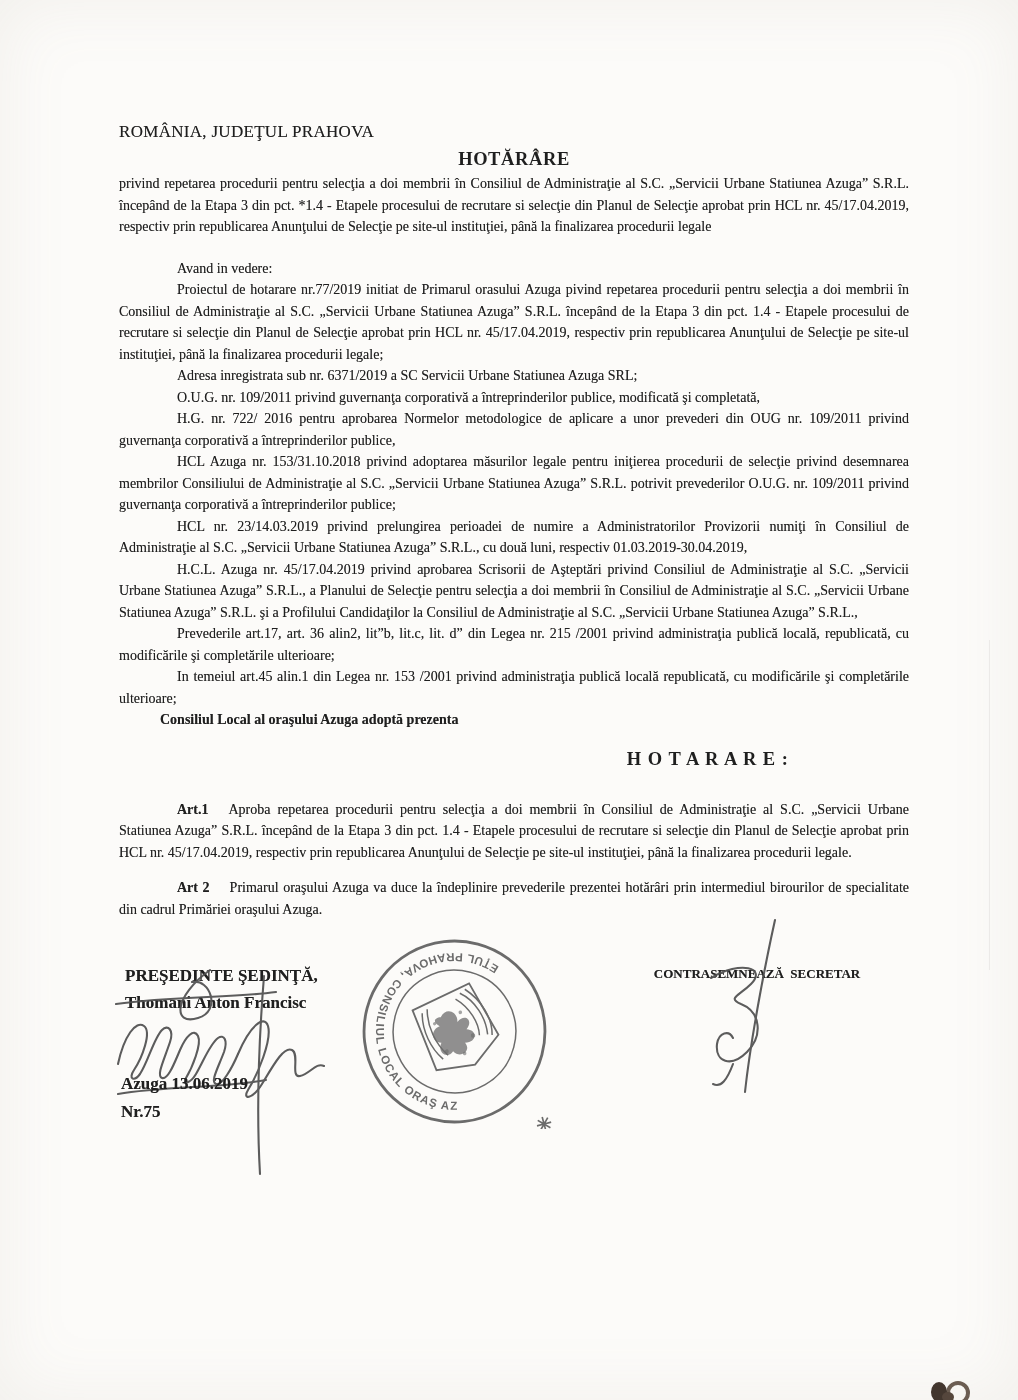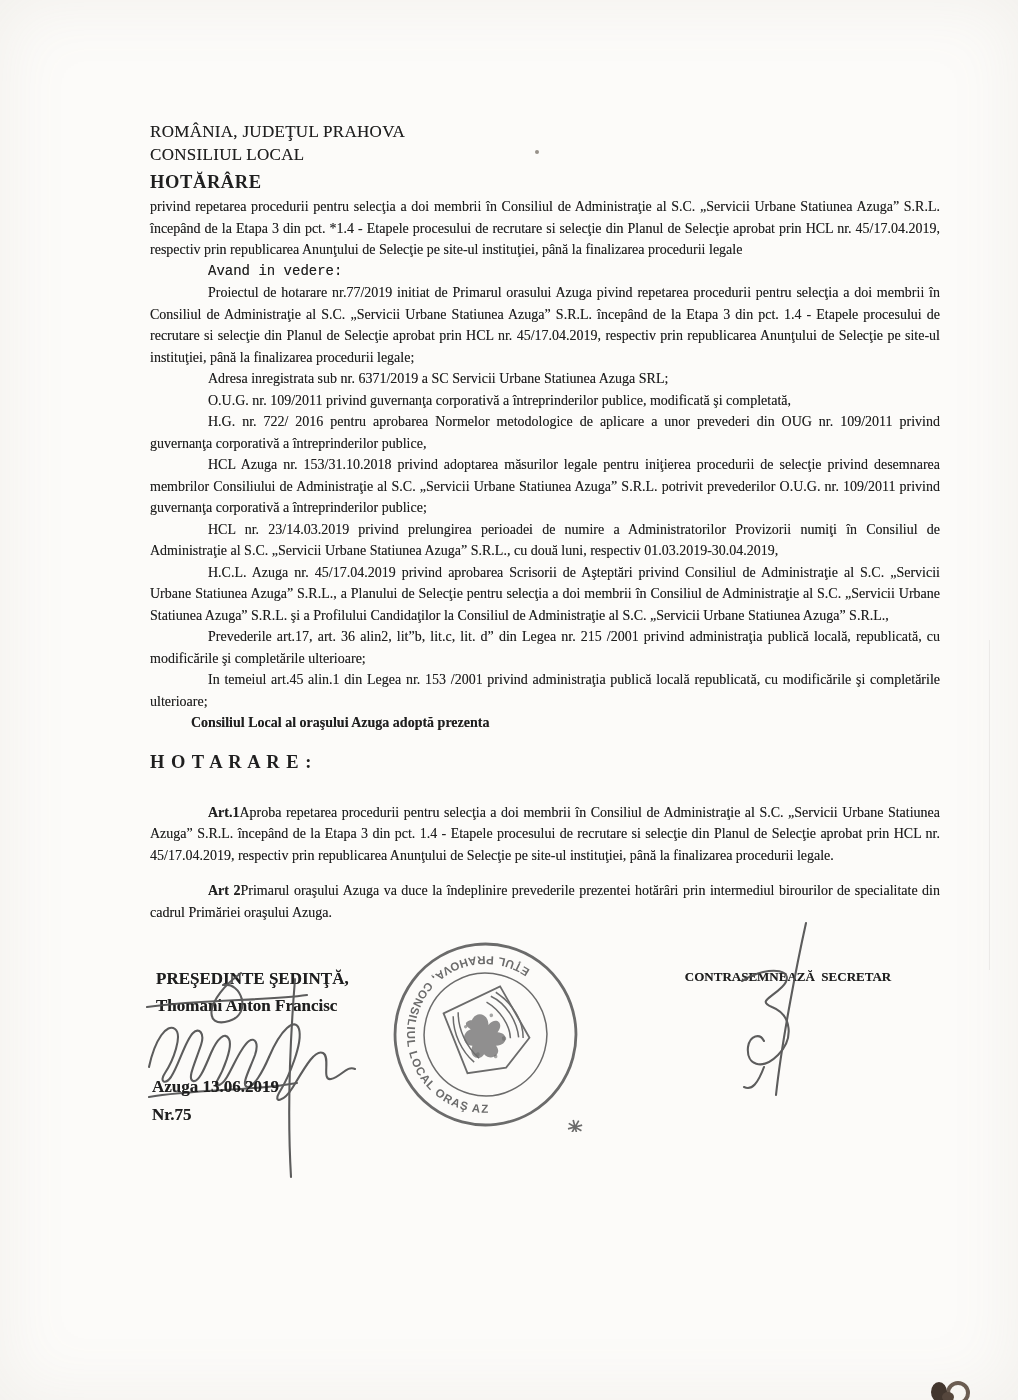--- a/index.html
+++ b/index.html
@@ -3,33 +3,33 @@
 <meta charset="utf-8">
 <style>
   html,body { margin:0; padding:0; background:#e9e7e2; }
   .page {
     position:relative; width:1018px; height:1400px; margin:0 auto;
     background:#fcfbf9; overflow:hidden;
     font-family:"Liberation Serif","DejaVu Serif",serif;
     color:#1f1f1f;
     box-shadow: inset 0 0 70px rgba(150,140,120,.10);
   }
-  .content { position:absolute; left:150px; top:120px; width:790px; }
+  .content { position:absolute; left:119px; top:120px; width:790px; }
   .issuer-line { font-size:17px; line-height:23px; letter-spacing:.3px; }
-  .title { font-weight:bold; font-size:18.5px; line-height:25px; margin-top:4px; letter-spacing:.6px; }
+  .title { text-align:center; font-weight:bold; font-size:18.5px; line-height:25px; margin-top:4px; letter-spacing:.6px; }
   p.para { margin:0; font-size:14px; line-height:21.5px; text-align:justify; text-shadow:0 0 .4px rgba(0,0,0,.45); }
   .issuer-line { text-shadow:0 0 .4px rgba(0,0,0,.45); }
   p.subject { margin-top:1px; }
   p.ind { text-indent:58px; }
-  p.preamble-heading { margin-top:0;font-family:Liberation Mono, monospace; }
+  p.preamble-heading { margin-top:20px; }
   p.adoption { text-indent:41px; font-weight:bold; }
-  .decision-heading { text-align:left; font-weight:bold; font-size:18.5px; line-height:24px; margin-top:16px; margin-bottom:28px; letter-spacing:1px; padding-right:120px; }
+  .decision-heading { text-align:right; font-weight:bold; font-size:18.5px; line-height:24px; margin-top:16px; margin-bottom:28px; letter-spacing:1px; padding-right:120px; }
   p.art2 { margin-top:14px; }
   .b { font-weight:bold; }
-  .art-label { margin-right:0; }
+  .art-label { margin-right:20px; }
 
   .sig-section { position:relative; height:252px; margin-top:42px; }
   .sig-role, .sig-name, .place-date, .doc-number { font-size:17px; line-height:27px; font-weight:bold; text-shadow:0 0 .4px rgba(0,0,0,.45); }
   .sig-left { position:absolute; left:6px; top:0; }
   .sig-right { position:absolute; left:488px; top:-2px; width:300px; text-align:center; }
   .sig-right .sig-role { white-space:pre; font-size:13px; }
   .place-date { position:absolute; left:2px; top:108px; }
   .doc-number { position:absolute; left:2px; top:136px; }
 
   .ink { position:absolute; pointer-events:none; filter:blur(.25px); opacity:.92; }
@@ -51,21 +51,20 @@
 <body>
 
 <div class="page">
   <div class="dot-artifact"></div>
   <div class="edge-line"></div>
 
   <div class="content">
 
     <div>
       <div class="issuer-line">ROMÂNIA, JUDEŢUL PRAHOVA</div>
-      <div class="issuer-line">CONSILIUL LOCAL</div>
     </div>
 
     <div class="title">HOTĂRÂRE</div>
 
     <p class="para subject">privind repetarea procedurii pentru selecţia a doi membrii în Consiliul de Administraţie al S.C. „Servicii Urbane Statiunea Azuga” S.R.L. începând de la Etapa 3 din pct. *1.4 - Etapele procesului de recrutare si selecţie din Planul de Selecţie aprobat prin HCL nr. 45/17.04.2019, respectiv prin republicarea Anunţului de Selecţie pe site-ul instituţiei, până la finalizarea procedurii legale</p>
 
     <p class="para ind preamble-heading">Avand in vedere:</p>
 
     <div>
       <p class="para ind">Proiectul de hotarare nr.77/2019 initiat de Primarul orasului Azuga pivind repetarea procedurii pentru selecţia a doi membrii în Consiliul de Administraţie al S.C. „Servicii Urbane Statiunea Azuga” S.R.L. începând de la Etapa 3 din pct. 1.4 - Etapele procesului de recrutare si selecţie din Planul de Selecţie aprobat prin HCL nr. 45/17.04.2019, respectiv prin republicarea Anunţului de Selecţie pe site-ul instituţiei, până la finalizarea procedurii legale;</p>

